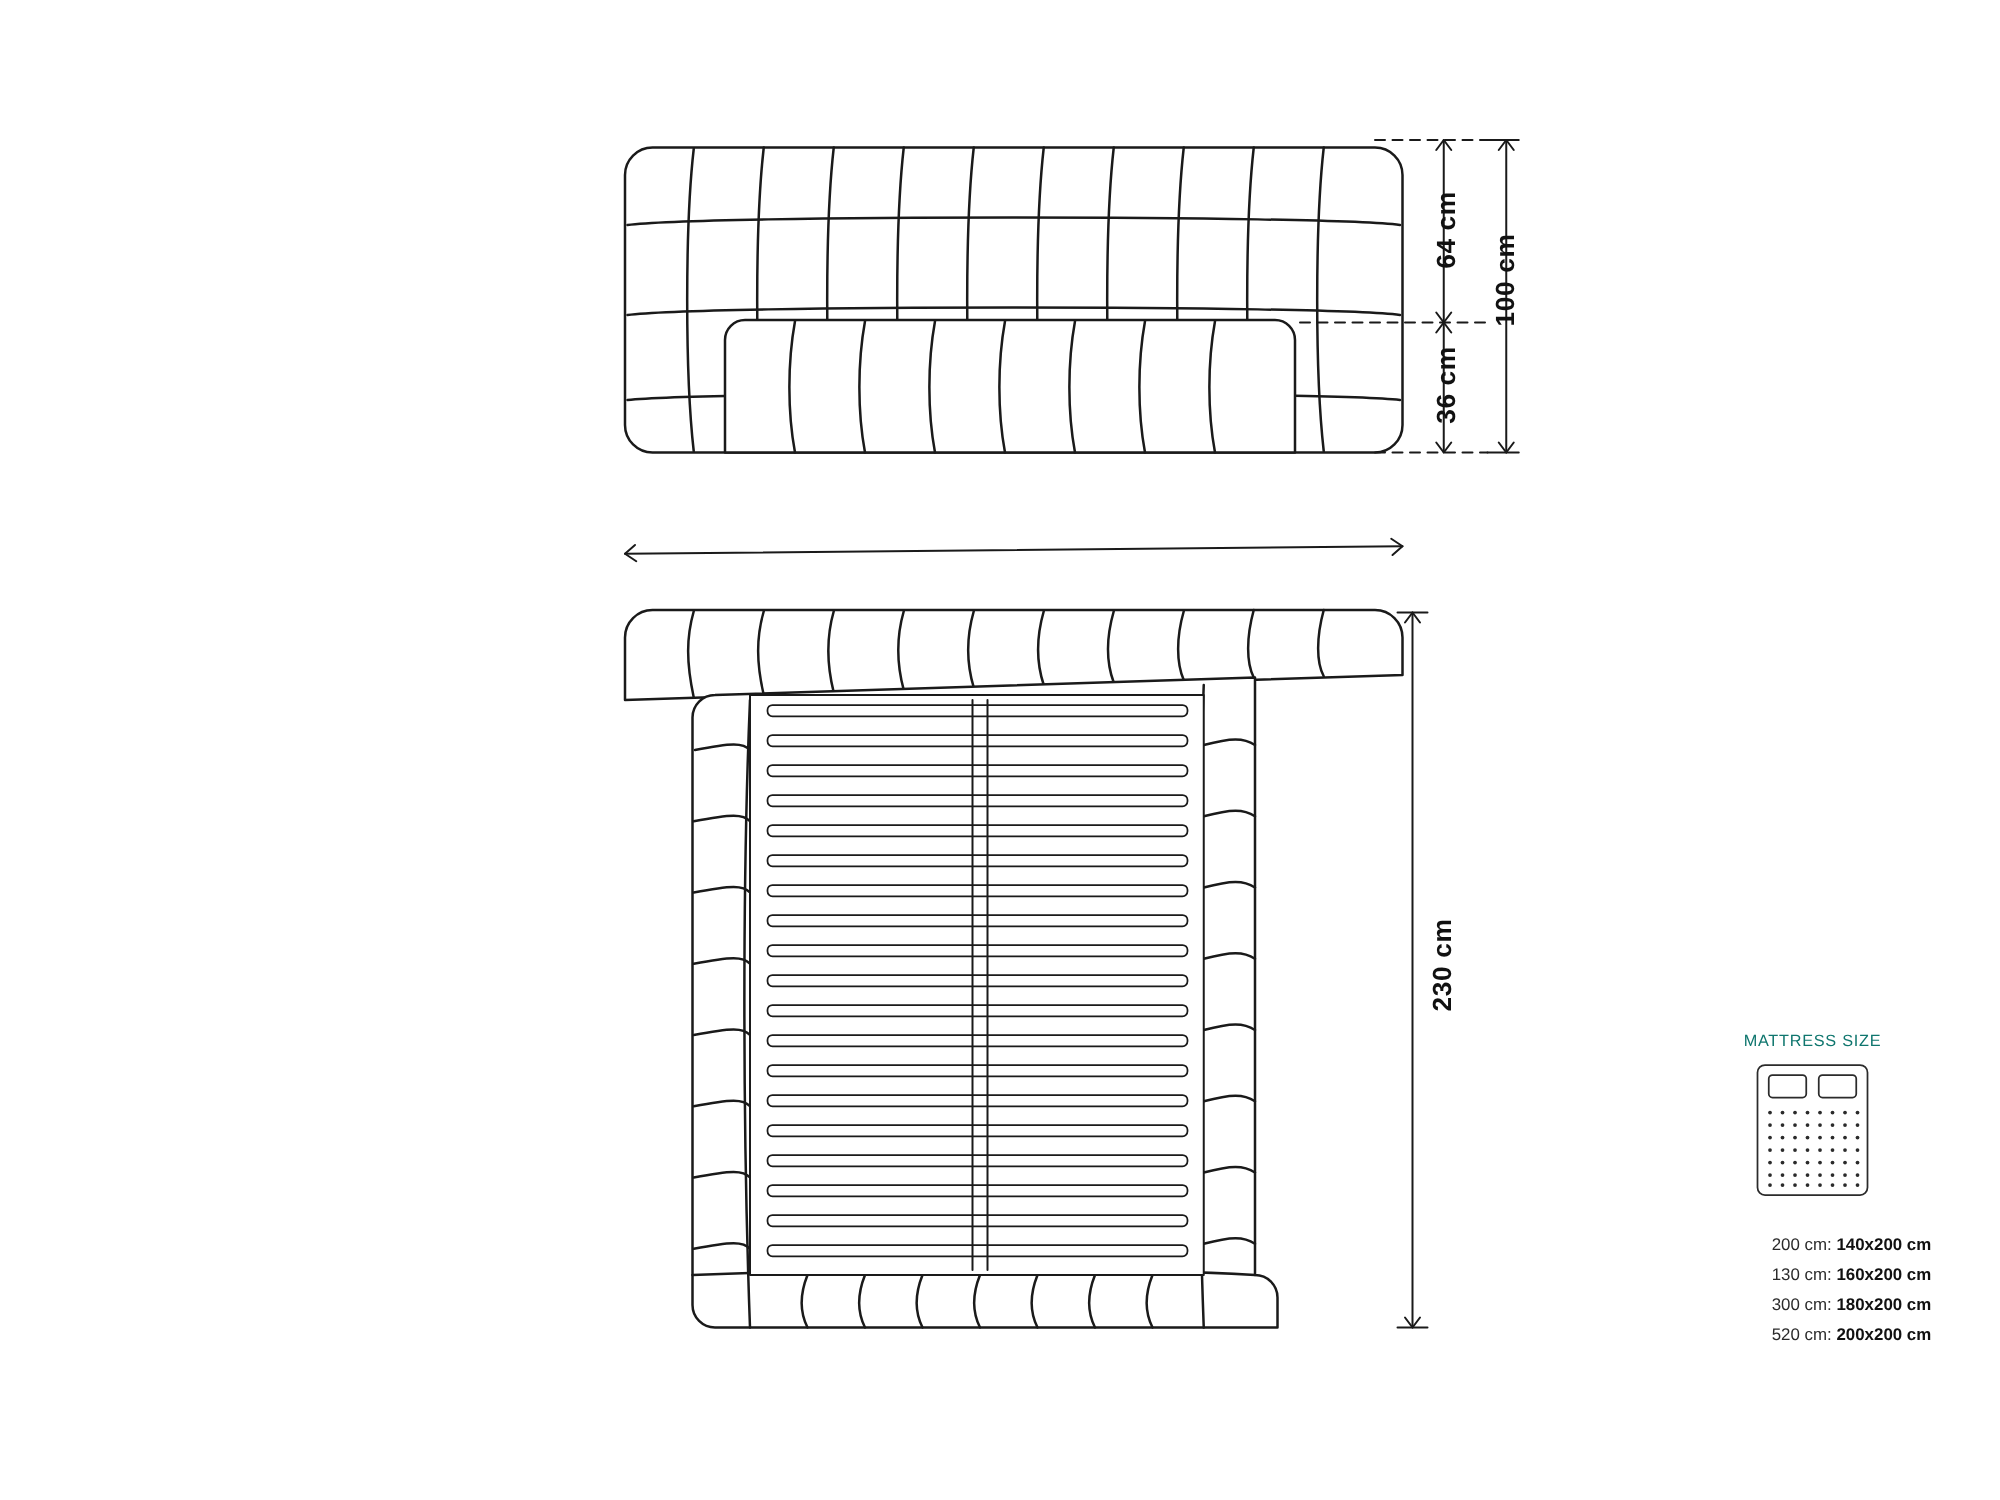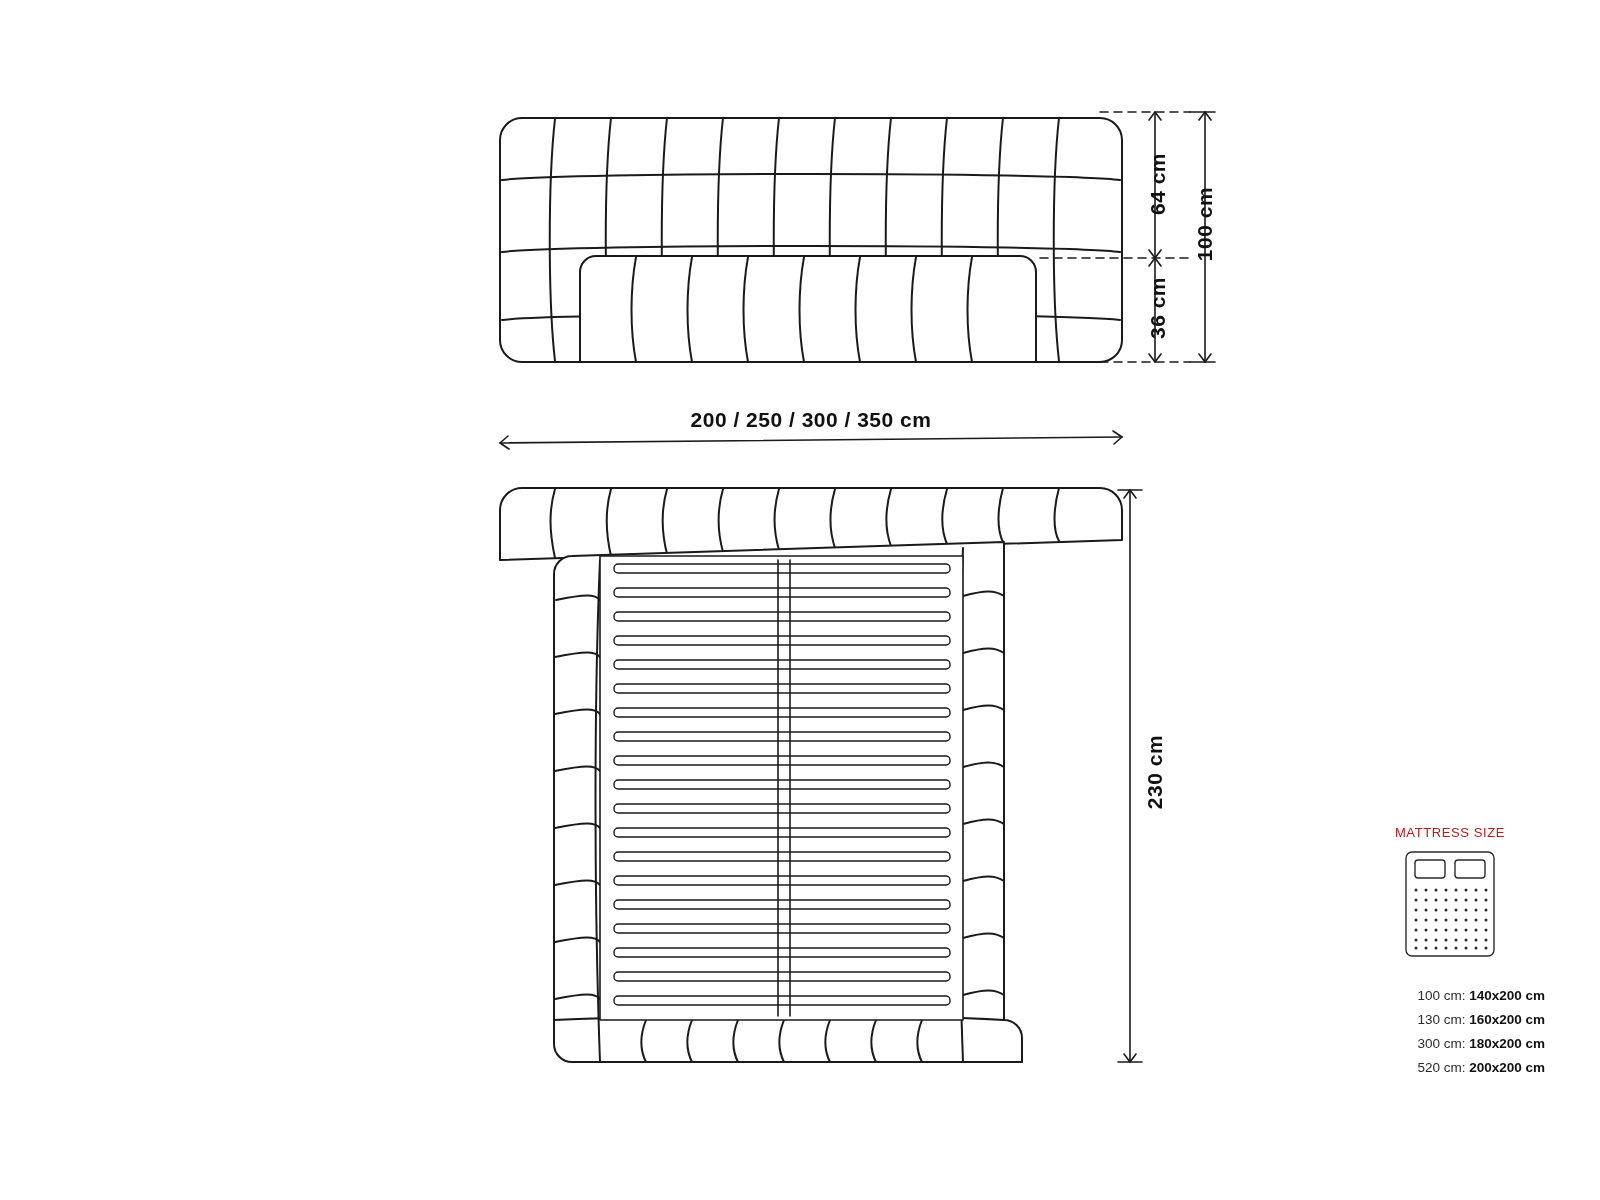--- a/index.html
+++ b/index.html
@@ -41,21 +41,21 @@
   .legend {
     position: absolute;
     left: 1355px;
     top: 825px;
     width: 190px;
   }
   .legend-title {
     font-size: 13px;
     letter-spacing: 0.6px;
     text-align: center;
-    color: #b91c1c;
+    color: #0f766e;
     margin-bottom: 8px;
   }
   .legend-icon {
     width: 96px;
     height: 112px;
     margin: 0 auto;
     display: block;
   }
   .legend-rows {
     margin-top: 24px;
@@ -247,21 +247,20 @@
       </g>
     </g>
   </svg>
 
   <div class="dim-label rot" style="left:1118px; top:172px; width:80px; text-align:center;">64 cm</div>
 
   <div class="dim-label rot" style="left:1118px; top:296px; width:80px; text-align:center;">36 cm</div>
 
   <div class="dim-label rot" style="left:1155px; top:212px; width:100px; text-align:center;">100 cm</div>
 
-  <div class="dim-label" style="left:500px; top:408px; width:622px; text-align:center;">200 / 250 / 300 / 350 cm</div>
 
   <div class="dim-label rot" style="left:1105px; top:760px; width:100px; text-align:center;">230 cm</div>
 
   <div class="legend">
     <div class="legend-title">MATTRESS SIZE</div>
 
     <svg class="legend-icon" viewBox="0 0 96 112">
       <g stroke="#2b2b2b" fill="none" stroke-width="1.4">
         <rect x="4" y="4" width="88" height="104" rx="6"></rect>
         <rect x="13" y="12" width="30" height="18" rx="3"></rect>
@@ -322,21 +321,21 @@
           <circle cx="44" cy="100" r="1.5"></circle>
           <circle cx="54" cy="100" r="1.5"></circle>
           <circle cx="64" cy="100" r="1.5"></circle>
           <circle cx="74" cy="100" r="1.5"></circle>
           <circle cx="84" cy="100" r="1.5"></circle>
       </g>
     </svg>
 
     <div class="legend-rows">
       <div class="legend-row">
-        <span class="key">100 cm:</span>
+        <span class="key">200 cm:</span>
         <span class="val">140x200 cm</span>
       </div>
       <div class="legend-row">
         <span class="key">130 cm:</span>
         <span class="val">160x200 cm</span>
       </div>
       <div class="legend-row">
         <span class="key">300 cm:</span>
         <span class="val">180x200 cm</span>
       </div>

